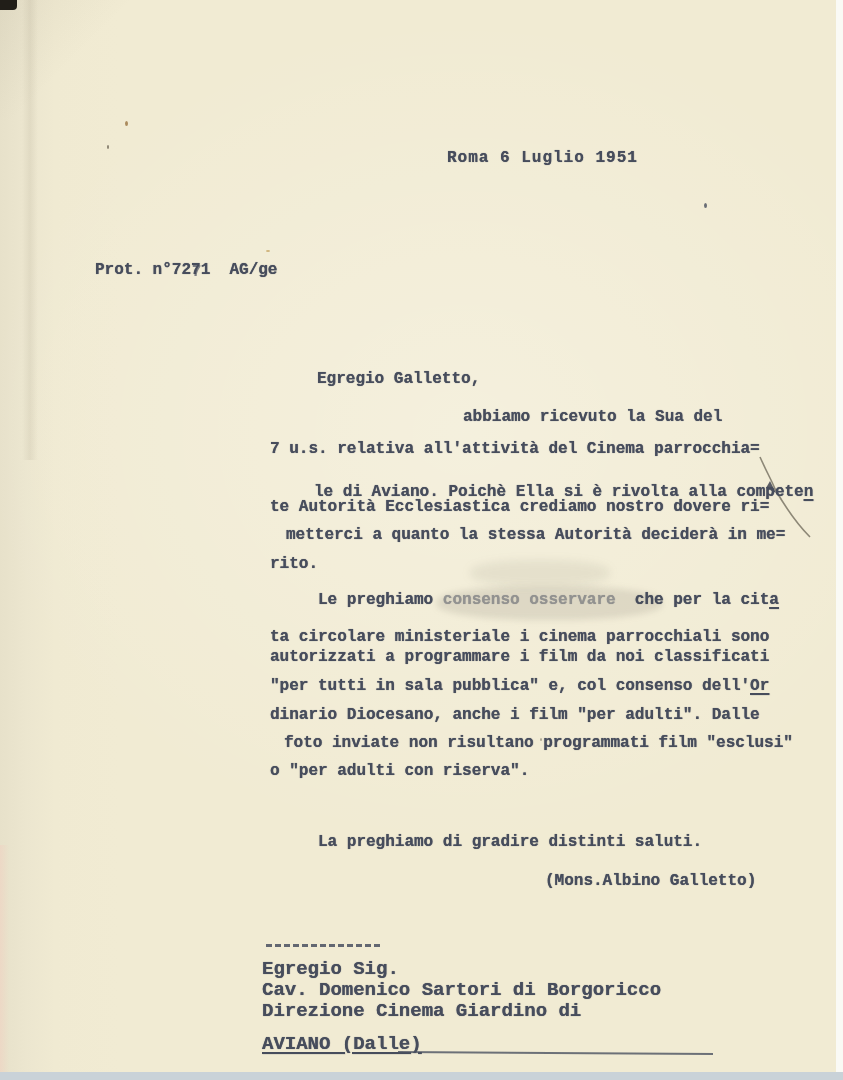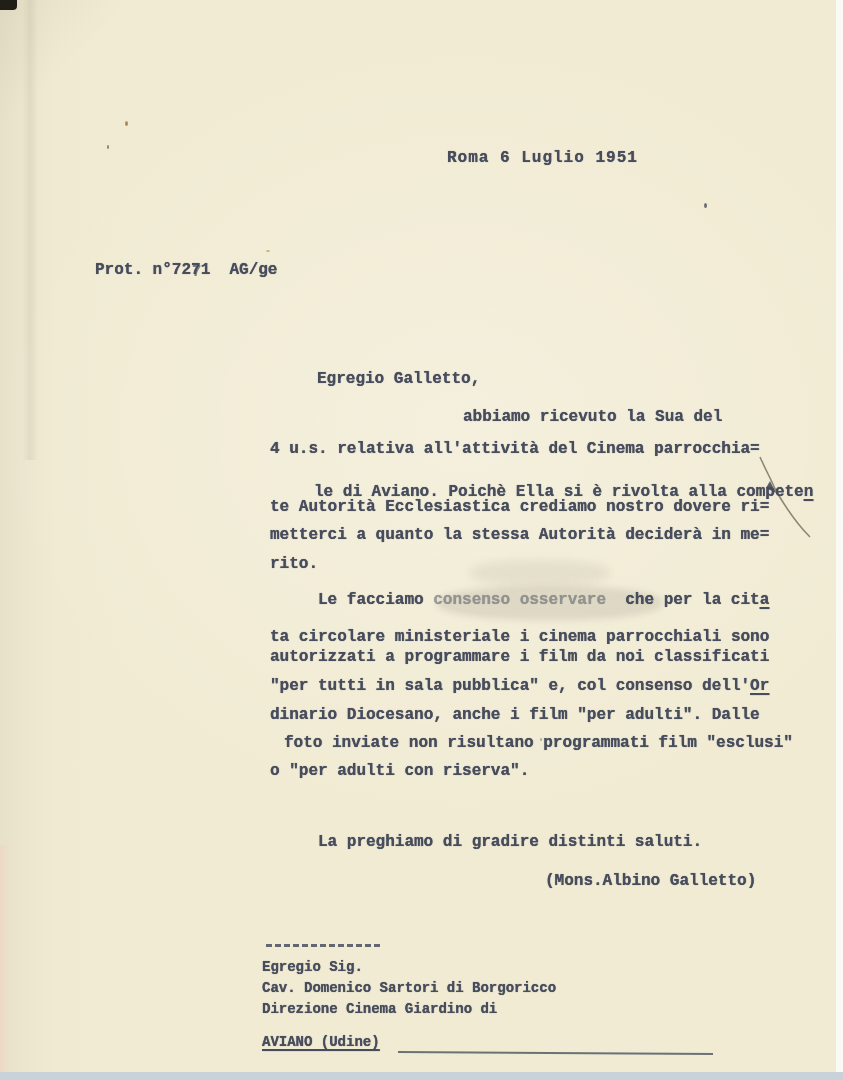--- a/index.html
+++ b/index.html
@@ -13,21 +13,21 @@
     font-family:"Liberation Mono","DejaVu Sans Mono",monospace;
     text-align:center;
   }
   .line{
     position:absolute;white-space:pre;line-height:1;
     font-size:16px;font-weight:700;color:#474d5c;
     text-shadow:0 0 .8px rgba(62,68,88,.85), .4px .4px 0 rgba(62,68,88,.25);
     filter:blur(.2px);
   }
   .line.date{letter-spacing:1px;}
-  .line.addr{font-size:14px;}
+  .line.addr{font-size:19px;}
   .seg-u{text-decoration:underline;text-underline-offset:3px;text-decoration-thickness:2px;}
   .seg-smudged{opacity:.5;filter:blur(.7px);}
   .seg-overstruck{text-shadow:.8px 2px 0 rgba(62,68,88,.65), 0 0 .8px rgba(62,68,88,.85);}
   .rule{position:absolute;}
   .rule.dashed{border-top:3px dashed #4b5160;opacity:.85;}
   .rule.solid{border-top:2.5px solid #4b5160;opacity:.8;transform:rotate(.35deg);transform-origin:left top;}
   
   .corner-patch{position:absolute;left:0;top:0;width:17px;height:10px;background:#211e18;border-bottom-right-radius:4px;}
   .edge-right{position:absolute;right:0;top:0;width:7px;height:1080px;background:#fafaf5;}
   .edge-bottom{position:absolute;left:0;bottom:0;width:843px;height:8px;background:#c9d2d8;}
@@ -66,35 +66,35 @@
   <div class="speck" style="left:107px;top:145px;width:2px;height:4px;background:#5a5344;opacity:.7"></div>
   <div class="speck" style="left:704px;top:203px;width:3px;height:5px;background:#474d5c;opacity:.8"></div>
   <div class="speck" style="left:266px;top:250px;width:4px;height:2px;background:#b98e3e;opacity:.6"></div>
   <div class="speck" style="left:540px;top:738px;width:2px;height:3px;background:#6a6152;opacity:.5"></div>
 
   <div id="letter-lines">
       <div class="line date" style="left: 447px; top: 150px;">Roma 6 Luglio 1951</div>
       <div class="line" style="left: 95px; top: 262px;"><span>Prot. n°72</span><span class="seg-overstruck">7</span><span>1  AG/ge</span></div>
       <div class="line" style="left: 317px; top: 371px;">Egregio Galletto,</div>
       <div class="line" style="left: 463px; top: 409px;">abbiamo ricevuto la Sua del</div>
-      <div class="line" style="left: 270px; top: 441px;">4 u.s. relativa all'attività del Cinema parrocchia=</div>
+      <div class="line" style="left: 270px; top: 441px;">7 u.s. relativa all'attività del Cinema parrocchia=</div>
       <div class="line" style="left: 270px; top: 484px; margin-left: 44px;"><span>le di Aviano. Poichè Ella si è rivolta alla compete</span><span class="seg-u">n</span></div>
       <div class="line" style="left: 270px; top: 499px;">te Autorità Ecclesiastica crediamo nostro dovere ri=</div>
-      <div class="line" style="left: 270px; top: 527px;">metterci a quanto la stessa Autorità deciderà in me=</div>
+      <div class="line" style="left: 286px; top: 527px;">metterci a quanto la stessa Autorità deciderà in me=</div>
       <div class="line" style="left: 270px; top: 556px;">rito.</div>
-      <div class="line" style="left: 318px; top: 592px;"><span>Le facciamo </span><span class="seg-smudged">consenso osservare</span><span>  che per la cit</span><span class="seg-u">a</span></div>
+      <div class="line" style="left: 318px; top: 592px;"><span>Le preghiamo </span><span class="seg-smudged">consenso osservare</span><span>  che per la cit</span><span class="seg-u">a</span></div>
       <div class="line" style="left: 270px; top: 621px; margin-top: 8px;">ta circolare ministeriale i cinema parrocchiali sono</div>
       <div class="line" style="left: 270px; top: 649px;">autorizzati a programmare i film da noi classificati</div>
       <div class="line" style="left: 270px; top: 678px;"><span>"per tutti in sala pubblica" e, col consenso dell'</span><span class="seg-u">Or</span></div>
       <div class="line" style="left: 270px; top: 707px;">dinario Diocesano, anche i film "per adulti". Dalle</div>
       <div class="line" style="left: 284px; top: 735px;">foto inviate non risultano programmati film "esclusi"</div>
       <div class="line" style="left: 270px; top: 763px;">o "per adulti con riserva".</div>
       <div class="line" style="left: 318px; top: 834px;">La preghiamo di gradire distinti saluti.</div>
       <div class="line" style="left: 545px; top: 873px;">(Mons.Albino Galletto)</div>
       <div class="rule dashed" style="left: 266px; top: 944px; width: 114px;"></div>
       <div class="line addr" style="left: 262px; top: 960px;">Egregio Sig.</div>
       <div class="line addr" style="left: 262px; top: 981px;">Cav. Domenico Sartori di Borgoricco</div>
       <div class="line addr" style="left: 262px; top: 1002px;">Direzione Cinema Giardino di</div>
-      <div class="line addr" style="left: 262px; top: 1035px;"><span class="seg-u">AVIANO (Udine)</span></div>
+      <div class="line addr" style="left: 262px; top: 1035px;"><span class="seg-u">AVIANO (Dalle)</span></div>
       <div class="rule solid" style="left: 398px; top: 1051px; width: 315px;"></div>
     </div>
 
 </div>
 
 </body></html>

